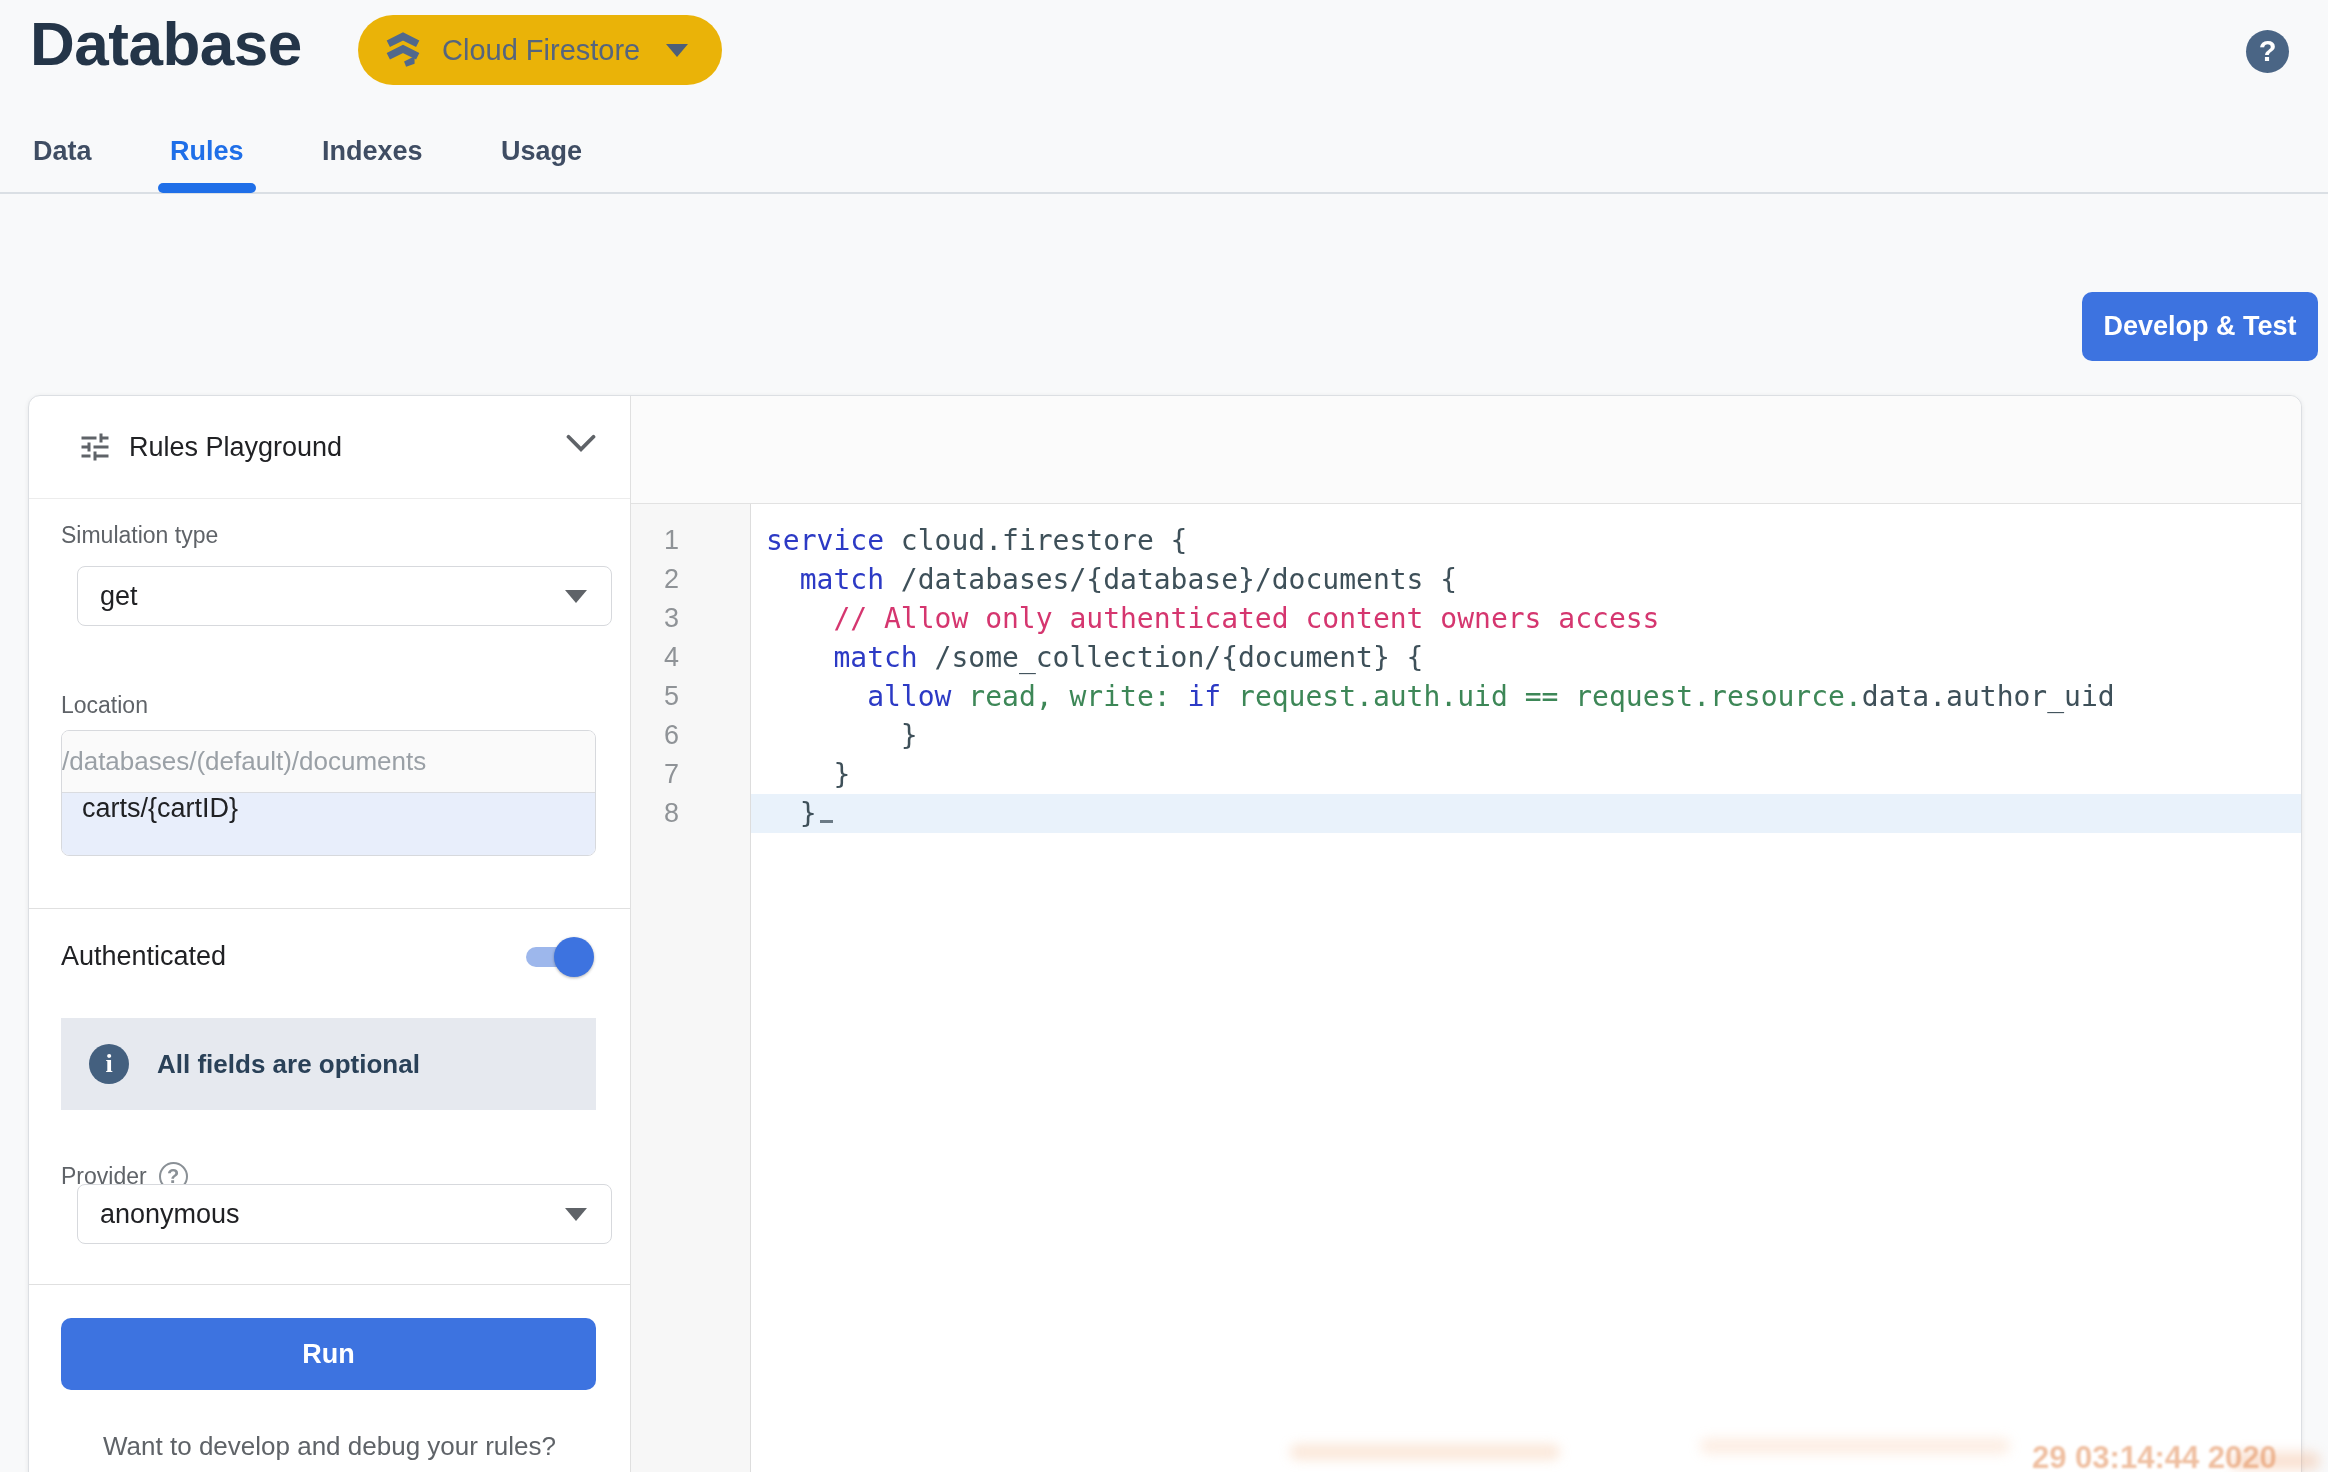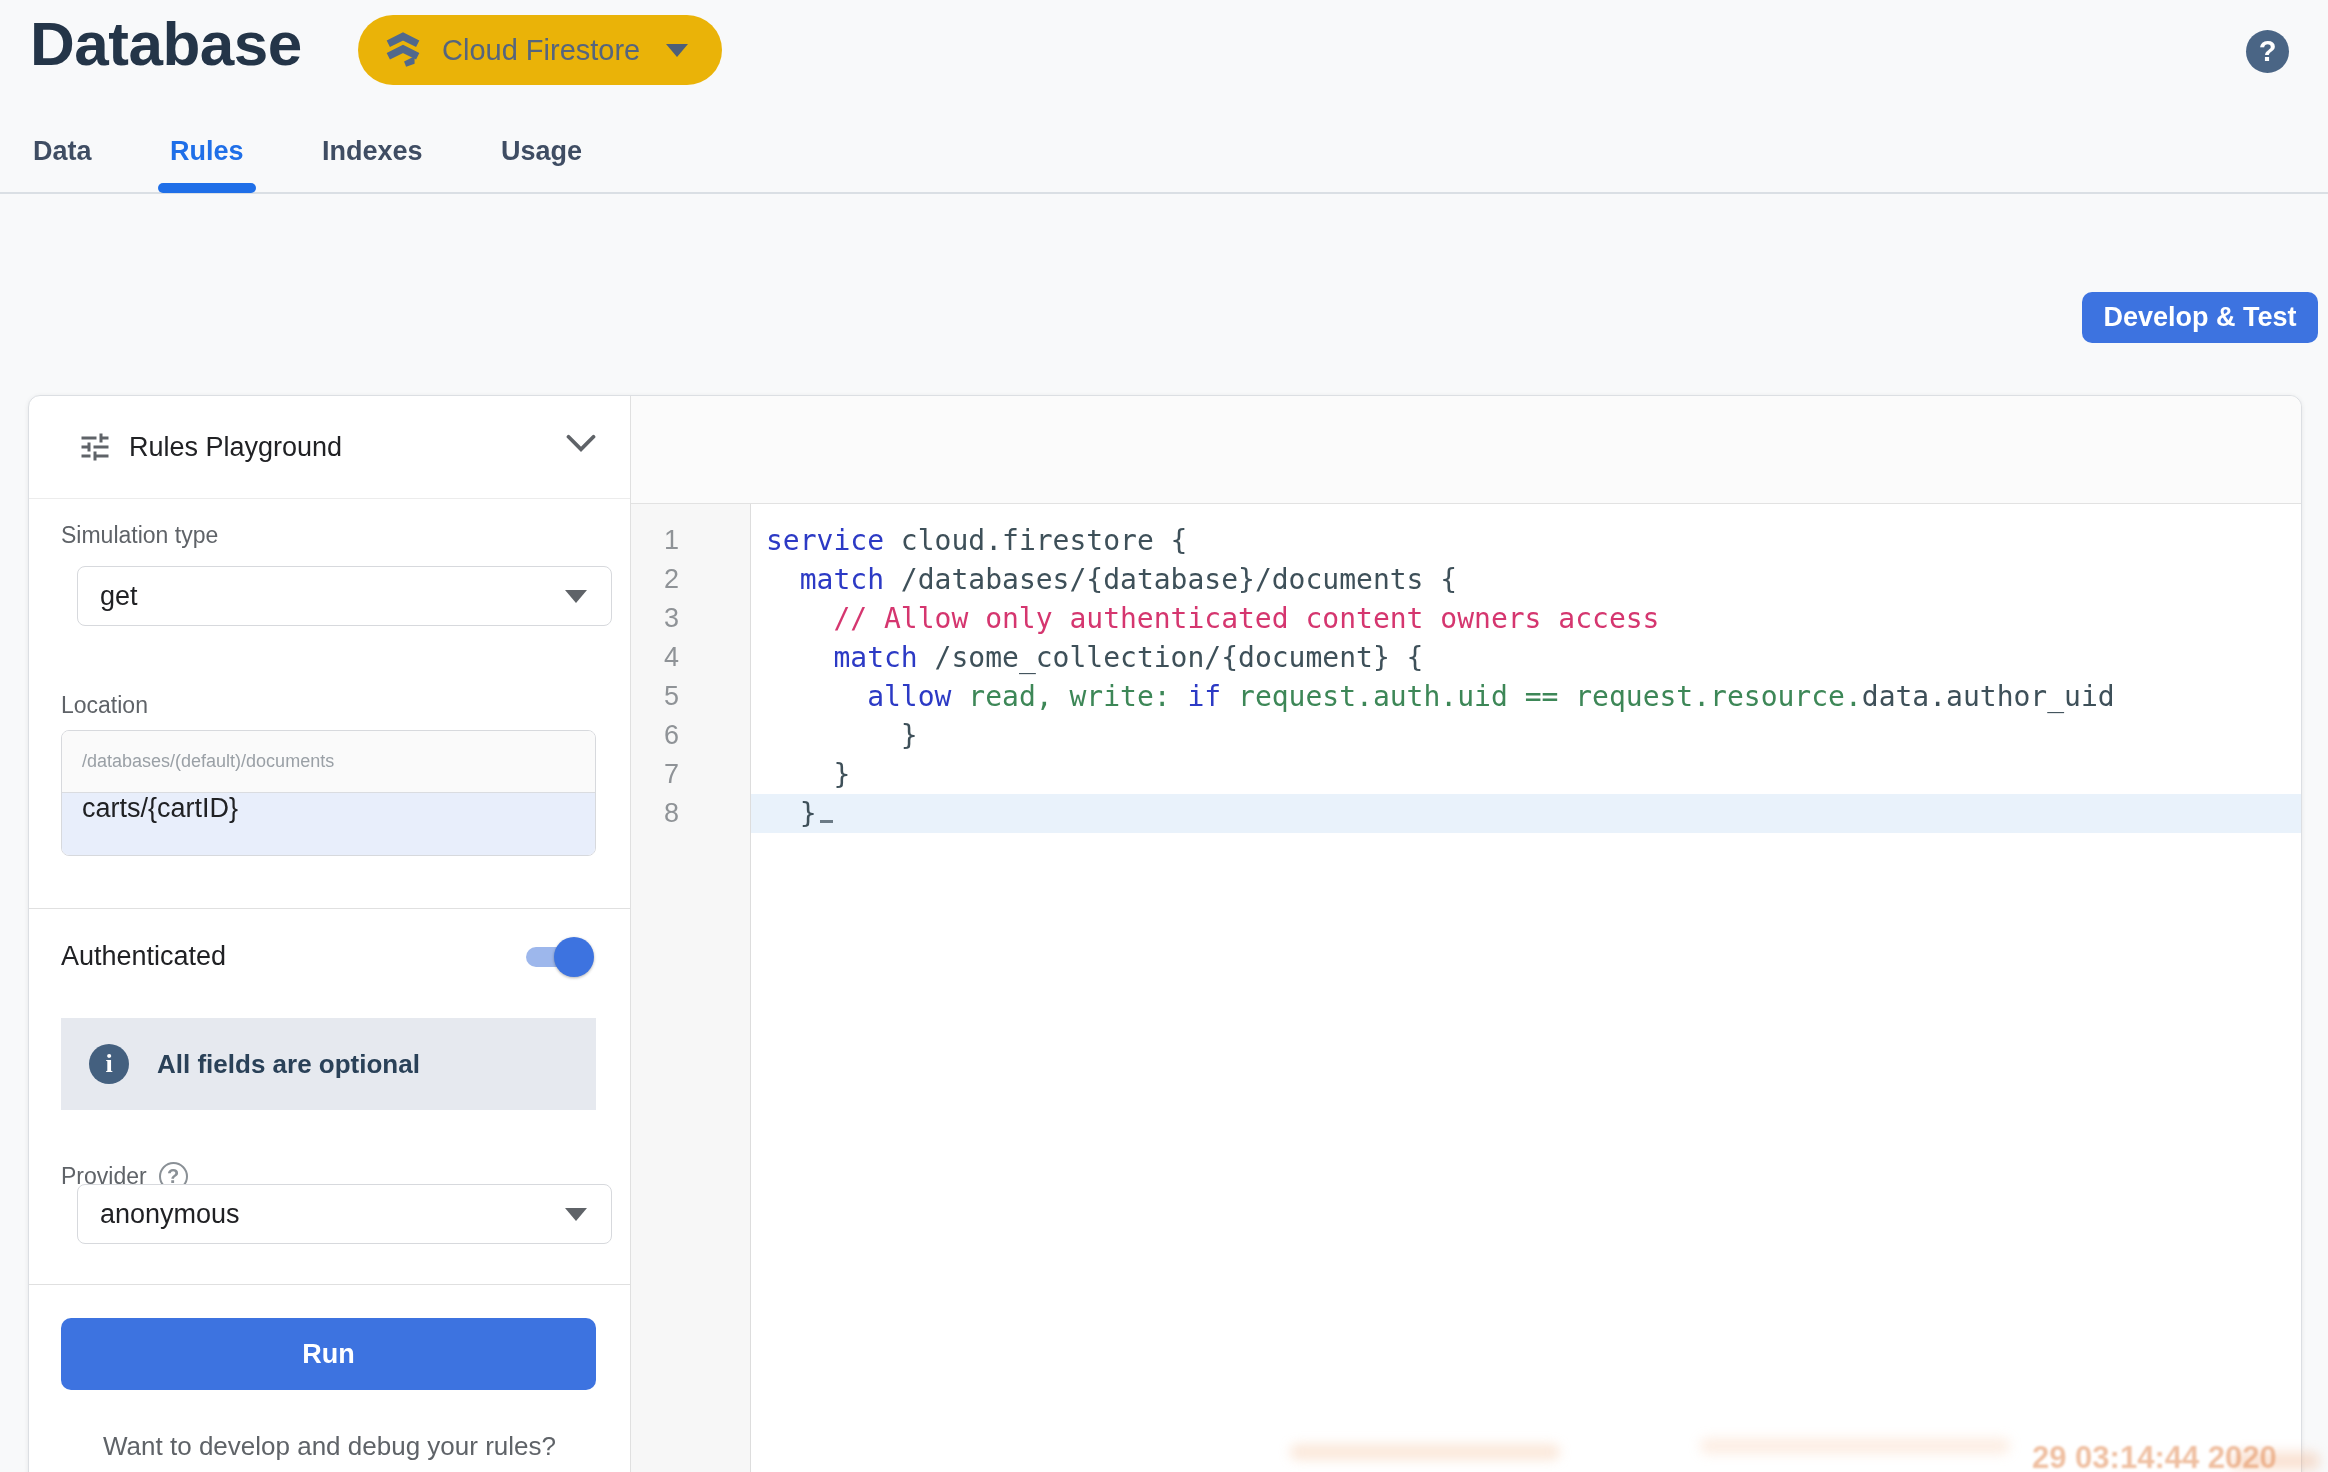--- a/index.html
+++ b/index.html
@@ -15,41 +15,41 @@
   .help-btn{position:absolute;left:2246px;top:30px;width:43px;height:43px;border-radius:50%;background:#4a6585;
        color:#fff;font-size:29px;font-weight:700;display:flex;align-items:center;justify-content:center;cursor:pointer;}
 
   
   .tabbar{position:absolute;left:0;top:122px;width:2328px;height:72px;border-bottom:2px solid #dadfe4;padding-left:31px;box-sizing:border-box;}
   .tab{position:relative;display:inline-block;margin-right:70px;padding:14px 2px 22px 2px;font-size:27px;font-weight:600;color:#3f4d63;cursor:pointer;}
   .tab.active{color:#1f6fe8;}
   .tab.active::after{content:"";position:absolute;left:-10px;right:-10px;bottom:-4px;height:10px;border-radius:7px;background:#1f6fe8;}
 
   
-  .dev-test-btn{position:absolute;left:2082px;top:292px;width:236px;height:51px;border:none;border-radius:10px;
+  .dev-test-btn{position:absolute;left:2082px;top:292px;width:236px;height:69px;border:none;border-radius:10px;
        background:#3d73e0;color:#fff;font-size:27px;font-weight:600;font-family:inherit;cursor:pointer;}
 
   
   .card{position:absolute;left:28px;top:395px;width:2274px;height:1090px;background:#fff;border:1px solid #dcdfe3;
        border-radius:12px 12px 0 0;box-shadow:0 1px 4px rgba(60,64,67,.10);display:flex;box-sizing:border-box;overflow:hidden;}
 
   
   .panel{position:relative;width:602px;min-width:602px;border-right:1px solid #e0e0e0;box-sizing:border-box;}
   .panel-header{position:relative;height:102px;border-bottom:1px solid #ececec;display:flex;align-items:center;cursor:pointer;}
   .tune-icon{margin-left:48px;width:36px;height:36px;flex:none;}
   .panel-title{margin-left:16px;font-size:27px;color:#202124;}
   .collapse-chevron{position:absolute;right:34px;top:38px;width:30px;height:18px;}
   .field-label{position:absolute;left:32px;font-size:23px;color:#5f6368;}
   .select{position:absolute;left:48px;width:535px;height:60px;border:1px solid #d7d9dd;border-radius:8px;background:#fff;
        display:flex;align-items:center;box-sizing:border-box;cursor:pointer;}
   .select .sel-value{margin-left:22px;font-size:27px;color:#202124;}
   .sel-caret{position:absolute;right:24px;width:0;height:0;border-left:11px solid transparent;border-right:11px solid transparent;border-top:13px solid #5f6368;}
   .loc-box{position:absolute;left:32px;top:334px;width:535px;border:1px solid #d7d9dd;border-radius:8px;overflow:hidden;box-sizing:border-box;}
   .loc-prefix{height:61px;background:#fafafa;border-bottom:1px solid #dadce0;display:flex;align-items:center;}
-  .loc-prefix span{margin-left:20px;font-size:18px;color:#9aa0a6;}
+  .loc-prefix span{font-size:26px;color:#9aa0a6;}
   .loc-input{height:62px;background:#e8eefb;display:flex;align-items:flex-start;}
   .loc-input span{margin-left:20px;font-size:27px;color:#202124;}
   .panel-divider{position:absolute;left:0;width:100%;height:1px;background:#e0e0e0;}
   .auth-row{position:absolute;left:32px;top:545px;width:535px;display:flex;align-items:center;justify-content:space-between;}
   .auth-label{font-size:27px;color:#202124;}
   .toggle{position:relative;width:58px;height:26px;margin-right:12px;cursor:pointer;}
   .toggle .track{position:absolute;left:0;top:3px;width:58px;height:20px;border-radius:10px;background:#9db7ec;}
   .toggle .thumb{position:absolute;right:-10px;top:-7px;width:40px;height:40px;border-radius:50%;background:#3d73e0;box-shadow:0 1px 3px rgba(0,0,0,.3);}
   .info-banner{position:absolute;left:32px;top:622px;width:535px;height:92px;background:#e6e9ef;display:flex;align-items:center;box-sizing:border-box;}
   .info-icon{margin-left:28px;width:40px;height:40px;border-radius:50%;background:#44607f;color:#fff;font-size:26px;font-weight:700;

